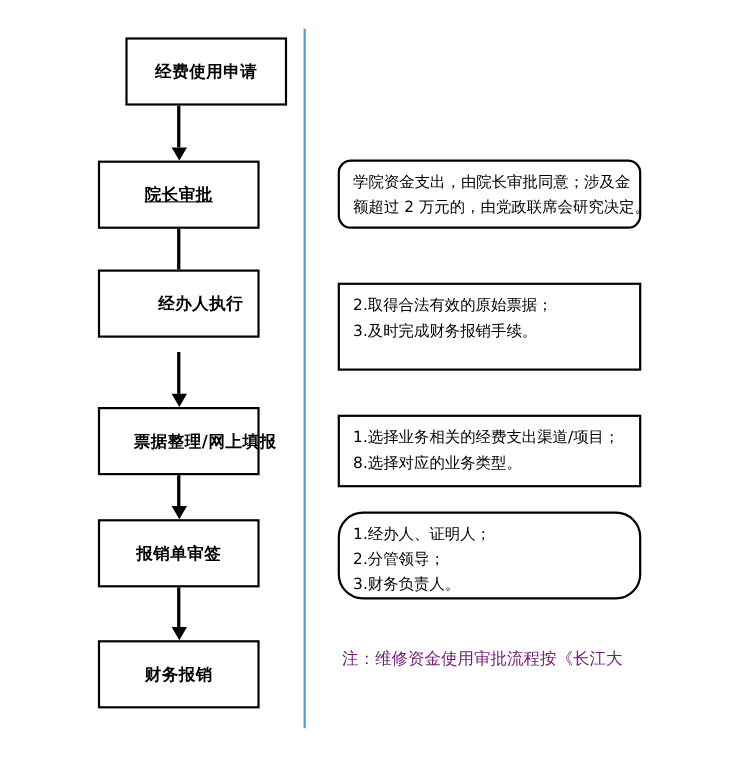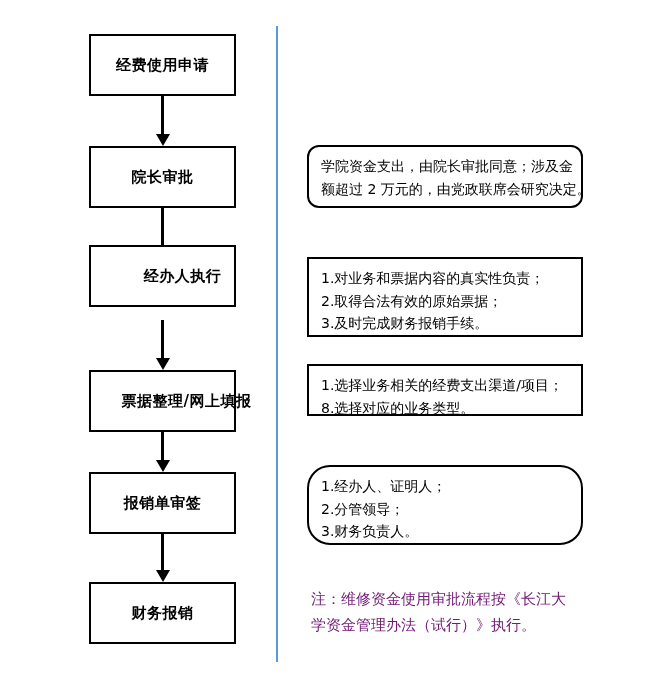--- a/index.html
+++ b/index.html
@@ -48,22 +48,22 @@
   }
   .flow-box .label {
     font-size: 15px;
     font-weight: bold;
     color: #000000;
     letter-spacing: 0.5px;
     line-height: 1.2;
     white-space: nowrap;
   }
 
-  .fb0 { top: 34px; }
-  .fb1 { top: 146px; }
+  .fb0 { top: 34px; margin-left: 25px; }
+  .fb1 { top: 146px; text-decoration: underline; }
   .fb2 { top: 245px; padding-left: 40px; }
   .fb3 { top: 370px; padding-left: 48px; }
   .fb4 { top: 472px; }
   .fb5 { top: 582px; }
 
   
   .arrow {
     position: absolute;
     left: 156px;
     width: 14px;
@@ -117,21 +117,21 @@
   }
   .note-box .line {
     font-size: 14px;
     color: #000000;
     line-height: 1.62;
     white-space: nowrap;
   }
 
   .nb0 { top: 145px; height: 63px; border-radius: 12px; }
   .nb1 { top: 257px; height: 80px; }
-  .nb2 { top: 364px; height: 52px; }
+  .nb2 { top: 377px; height: 66px; }
   .nb3 { top: 465px; height: 80px; border-radius: 23px; }
 
   
   .footnote {
     position: absolute;
     left: 311px;
     top: 586px;
     width: 280px;
   }
   .footnote .line {
@@ -196,34 +196,32 @@
   <div class="flow-box fb5">
     <span class="label">财务报销</span>
   </div>
 
   <div class="note-box nb0">
     <div class="line">学院资金支出，由院长审批同意；涉及金</div>
     <div class="line">额超过 2 万元的，由党政联席会研究决定。</div>
   </div>
 
   <div class="note-box nb1">
-    <div class="line">1.对业务和票据内容的真实性负责；</div>
     <div class="line">2.取得合法有效的原始票据；</div>
     <div class="line">3.及时完成财务报销手续。</div>
   </div>
 
   <div class="note-box nb2">
     <div class="line">1.选择业务相关的经费支出渠道/项目；</div>
     <div class="line">8.选择对应的业务类型。</div>
   </div>
 
   <div class="note-box nb3">
     <div class="line">1.经办人、证明人；</div>
     <div class="line">2.分管领导；</div>
     <div class="line">3.财务负责人。</div>
   </div>
 
   <div class="footnote">
     <div class="line">注：维修资金使用审批流程按《长江大</div>
-    <div class="line">学资金管理办法（试行）》执行。</div>
   </div>
 
 </div>
 
 </body></html>

